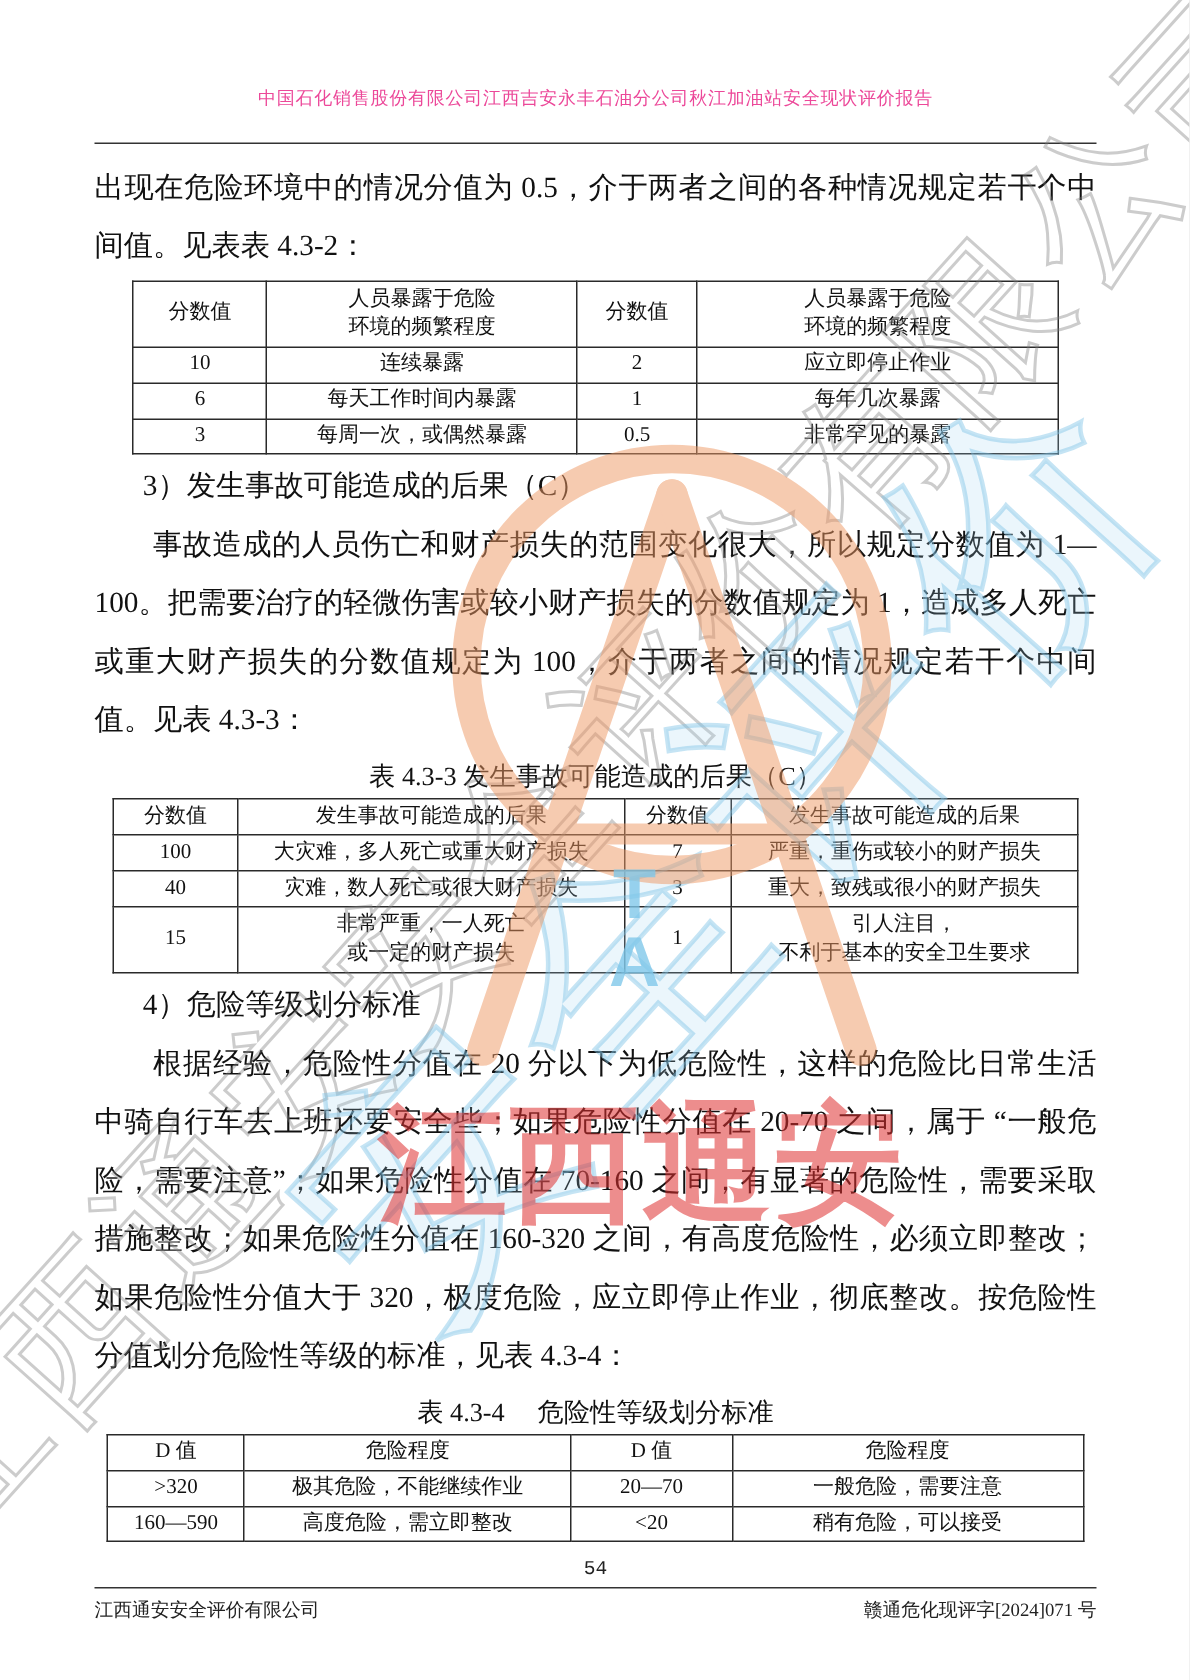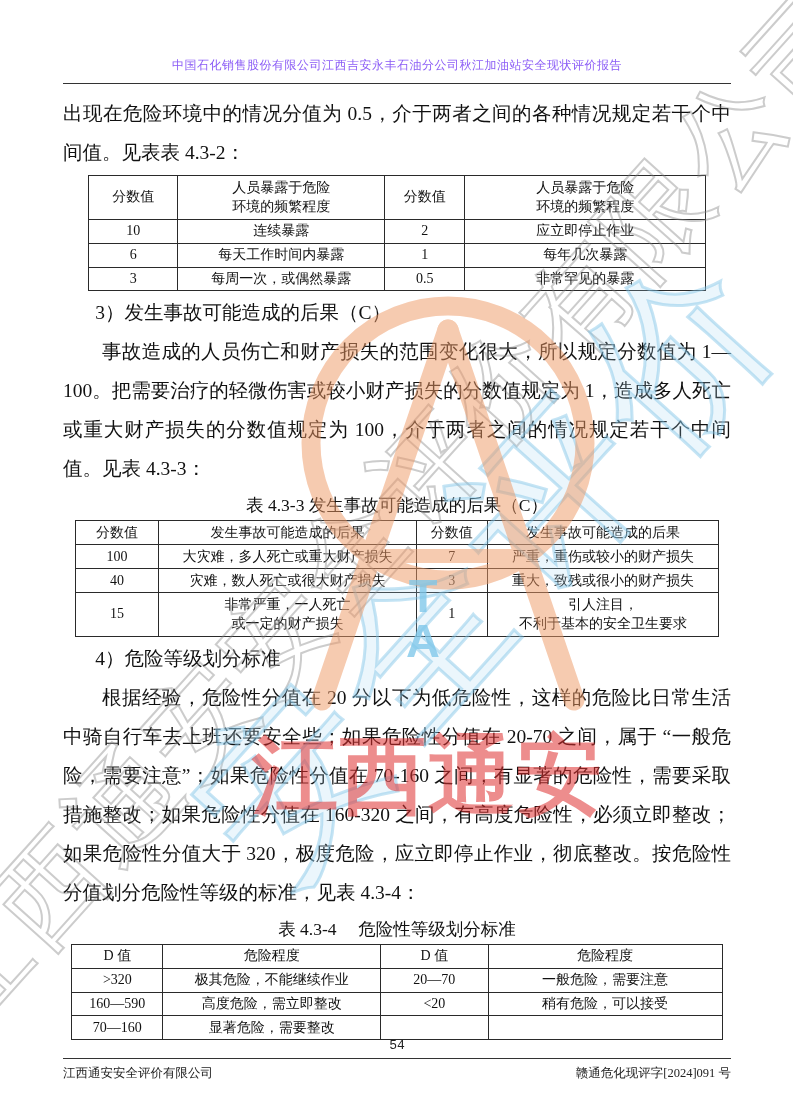--- a/index.html
+++ b/index.html
@@ -12,21 +12,21 @@
     overflow: hidden;
     font-family: "Liberation Serif", "DejaVu Serif", serif;
     color: #1a1a1a;
   }
   .content { position: absolute; left: 63px; right: 62px; top: 0; z-index: 1; }
 
   
   .doc-header { padding-top: 57px; }
   .doc-header .htitle {
     text-align: center; font-size: 12px; letter-spacing: 0.5px;
-    color: #8b5cf6; padding-bottom: 9px; border-bottom: 1.5px solid #333;
+    color: #ec4899; padding-bottom: 21px; border-bottom: 1.5px solid #333;
   }
 
   
   .body-text { font-size: 19.5px; line-height: 2.0; text-align: justify; color: #111; }
   .p-intro { margin-top: 10px; }
   .indent { text-indent: 2em; }
   .heading { text-indent: 1.65em; margin-top: 2px; }
 
   
   .tbl-title { text-align: center; font-size: 17.5px; margin: 5px 0 3px; color: #111; white-space: pre; }
@@ -202,36 +202,30 @@
           <td>极其危险，不能继续作业</td>
           <td>20—70</td>
           <td>一般危险，需要注意</td>
         </tr>
         <tr>
           <td>160—590</td>
           <td>高度危险，需立即整改</td>
           <td>&lt;20</td>
           <td>稍有危险，可以接受</td>
         </tr>
-        <tr>
-          <td>70—160</td>
-          <td>显著危险，需要整改</td>
-          <td></td>
-          <td></td>
-        </tr>
       </tbody>
     </table>
   </div>
 
   <div class="footer">
     <div class="page-num">54</div>
     <div class="footer-line"></div>
     <div class="footer-row">
       <span>江西通安安全评价有限公司</span>
-      <span>赣通危化现评字[2024]091 号</span>
+      <span>赣通危化现评字[2024]071 号</span>
     </div>
   </div>
 
   <div class="wm wm-gray">江西通安安全评价有限公司</div>
   <div class="wm wm-cyan">安全评价</div>
 
   <svg class="wm wm-logo" width="793" height="1120" viewBox="0 0 793 1120" style="opacity:0.5;">
     <g stroke="#ee9864" fill="none" stroke-linecap="round">
       <circle cx="448" cy="443" r="137" stroke-width="19"></circle>
       <path d="M448 330 L322 700" stroke-width="21"></path>

